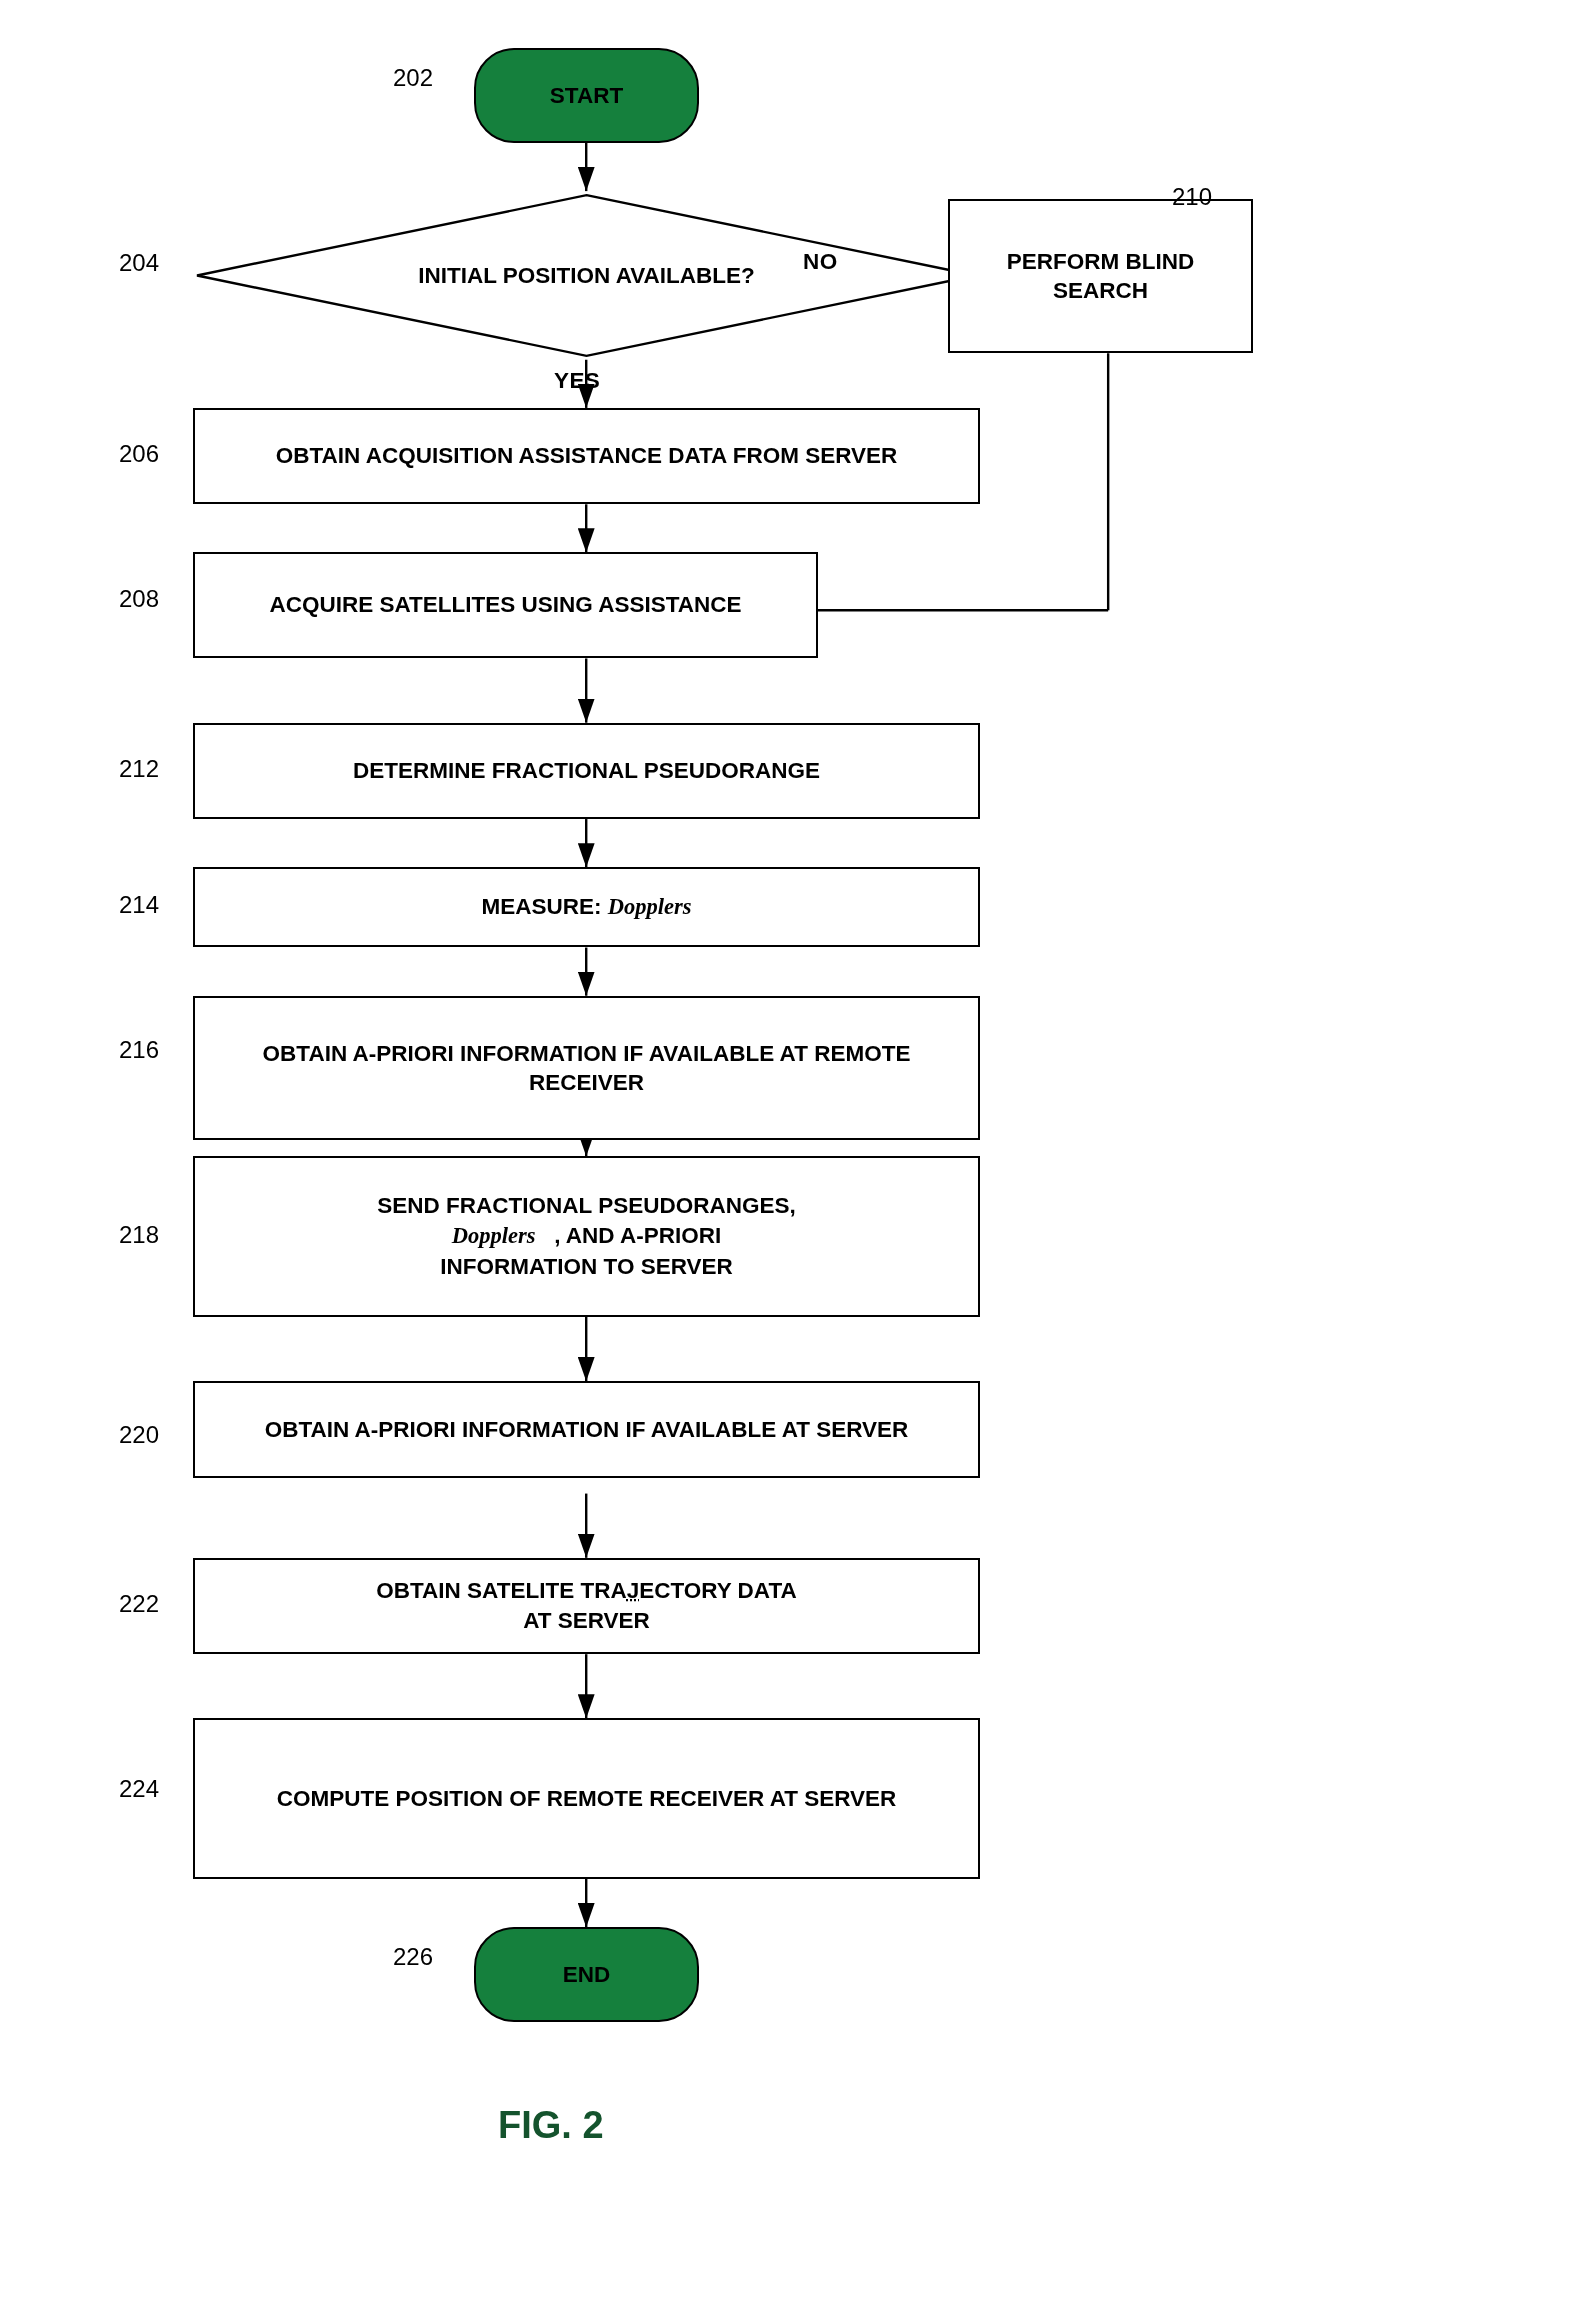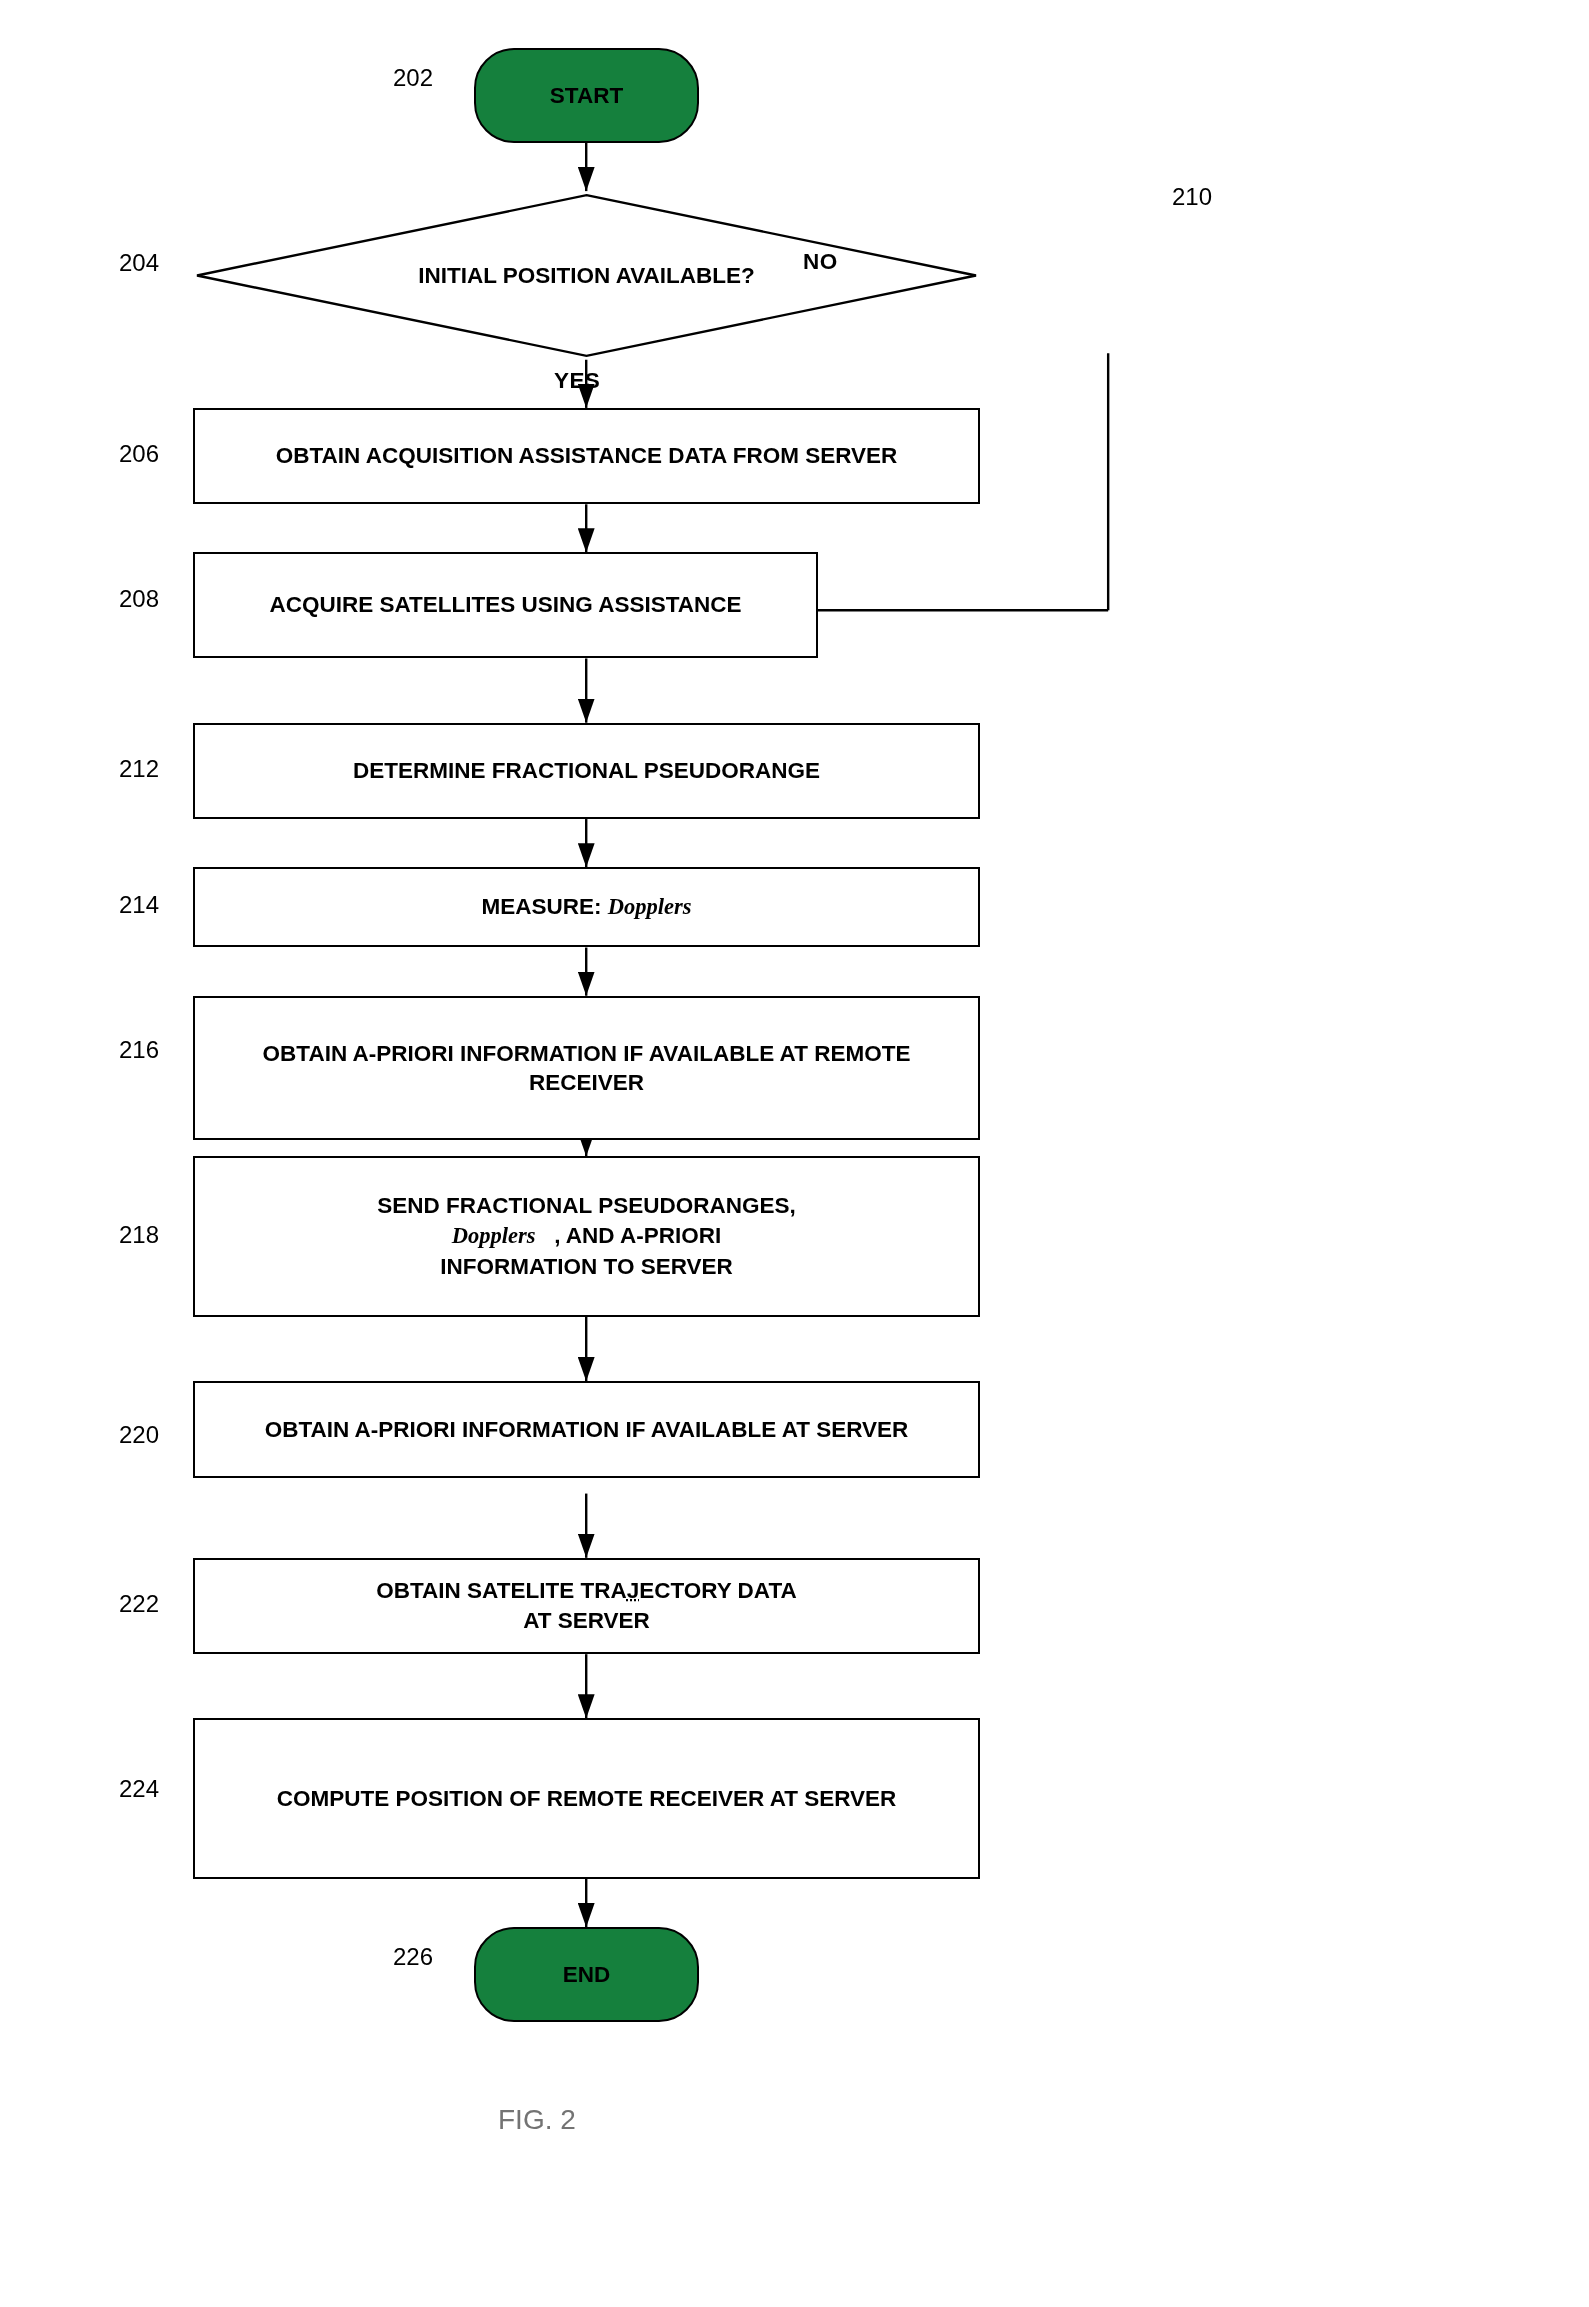--- a/index.html
+++ b/index.html
@@ -83,23 +83,23 @@
       text-align: center;
       line-height: 1.3;
       padding: 6.4px 13px;
     }
     .italic-text {
       font-style: italic;
       font-family: Georgia, serif;
     }
     .fig-label {
       position: absolute;
-      font-size: 28px;
-      font-weight: normal;
-      color: #737373;
+      font-size: 38px;
+      font-weight: bold;
+      color: #14532d;
     }
   </style>
 </head>
 <body>
 
 <div class="diagram-container">
 
   <svg class="arrow-svg" viewBox="0 0 1980 2873" width="1590" height="2307">
     <defs>
       <marker id="arrowhead" markerWidth="10" markerHeight="7" refX="10" refY="3.5" orient="auto">
@@ -147,20 +147,24 @@
     <div class="diamond-text" style="left:0; top:0; width:787px; height:169px;">
       <span>INITIAL POSITION AVAILABLE?</span>
     </div>
   </div>
   <span class="step-number" style="left:119px; top:249px;">204</span>
 
   <span class="node-label" style="left:554px; top:368px;">YES</span>
 
   <span class="node-label" style="left:803px; top:249px;text-align:right;">NO</span>
 
+  <div class="process" style="left:948px; top:199px; width:305px; height:154px;">
+    <span class="box-text">PERFORM
+BLIND SEARCH</span>
+  </div>
   <span class="step-number" style="left:1172px; top:183px;">210</span>
 
   <div class="process" style="left:193px; top:408px; width:787px; height:96px;">
     <span class="box-text">OBTAIN ACQUISITION ASSISTANCE
 DATA FROM SERVER</span>
   </div>
   <span class="step-number" style="left:119px; top:440px;">206</span>
 
   <div class="process" style="left:193px; top:552px; width:625px; height:106px;">
     <span class="box-text">ACQUIRE SATELLITES USING

